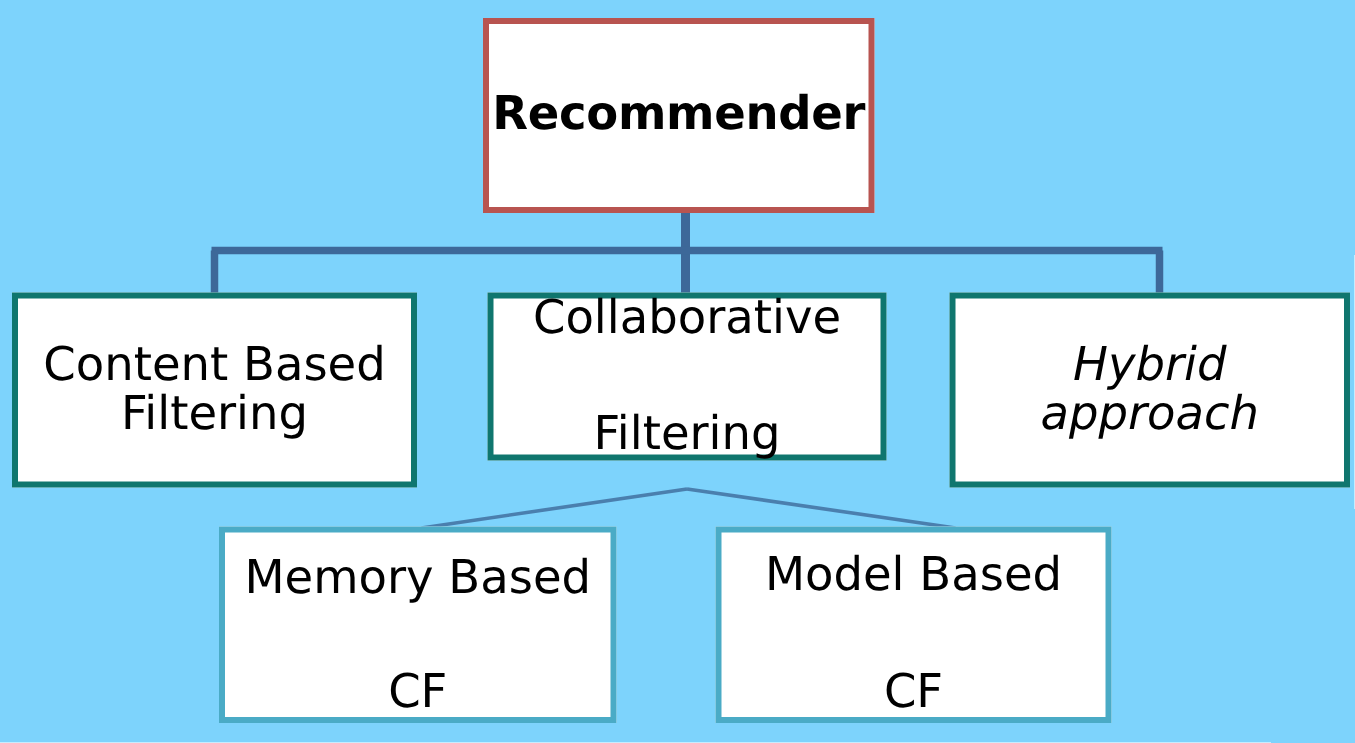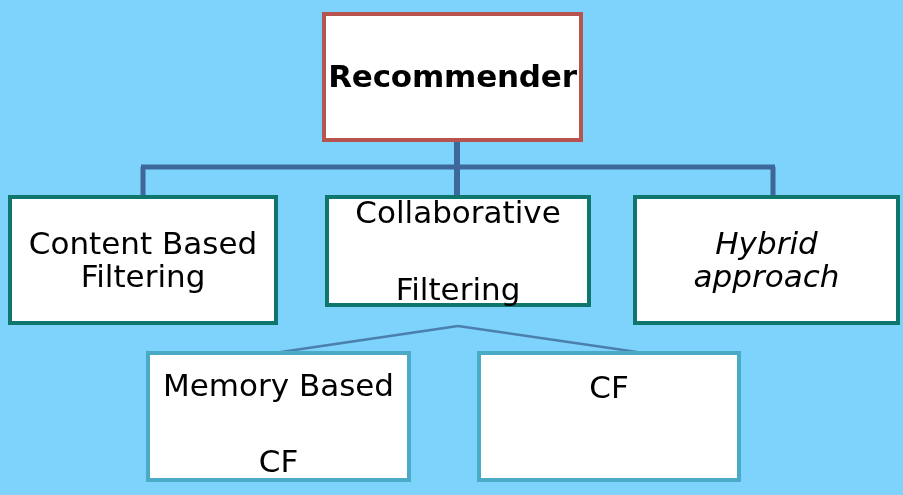--- a/index.html
+++ b/index.html
@@ -111,16 +111,17 @@
     <span class="node-line">Hybrid</span>
     <span class="node-line">approach</span>
   </div>
 
   <div id="node-memory" class="node node-leaf">
     <span class="node-line">Memory Based</span>
     <span class="node-line">CF</span>
   </div>
 
   <div id="node-model" class="node node-leaf">
+    <span class="node-line">Model Based</span>
     <span class="node-line">CF</span>
   </div>
 
 </div>
 
 </body></html>

